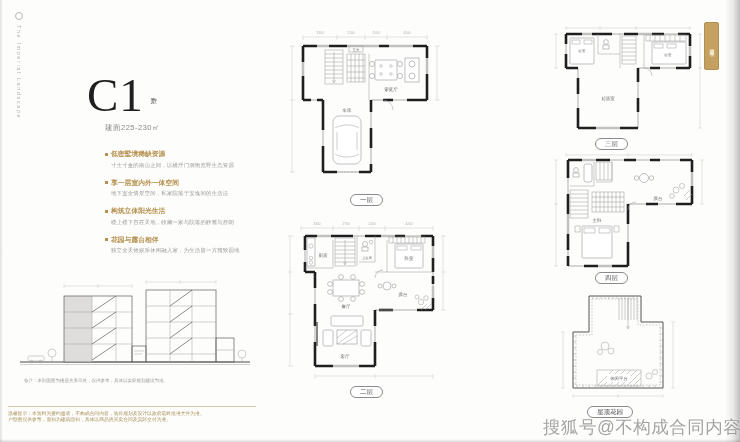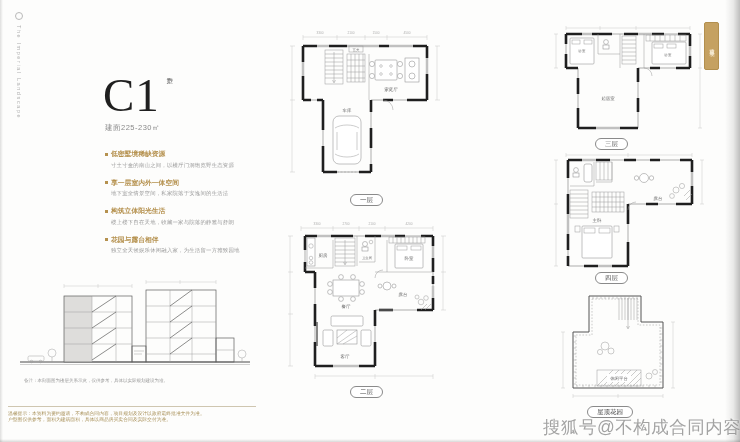--- a/index.html
+++ b/index.html
@@ -15,21 +15,21 @@
     background:linear-gradient(to right,rgba(0,0,0,0.12),rgba(0,0,0,0));}
   
   .brand{left:12px;top:12px;width:14px;}
   .brand-circle{width:6px;height:6px;border:1px solid #b9b9b9;border-radius:50%;margin:0 auto 5px auto;}
   .brand-text{writing-mode:vertical-rl;font-size:5.5px;letter-spacing:1.6px;color:#b0b0b0;height:120px;margin:0 auto;}
   
   .seal{left:704px;top:22px;width:13px;height:46px;background:#c5a161;border:1px solid #b28f4e;border-radius:2px;
         display:flex;align-items:center;justify-content:center;}
   .seal-text{writing-mode:vertical-rl;font-size:5px;color:#f7edd7;letter-spacing:1px;line-height:1;}
   
-  .unit-name{left:103px;top:72px;display:flex;align-items:flex-start;}
+  .unit-name{left:87px;top:72px;display:flex;align-items:center;}
   .unit-name-main{font-family:"Liberation Serif","DejaVu Serif",serif;font-size:47px;line-height:1;color:#1f1f1f;letter-spacing:1px;}
   .unit-name-suffix{writing-mode:vertical-rl;font-size:6px;color:#666;letter-spacing:1px;margin-left:5px;margin-bottom:6px;}
   .unit-area{left:105px;top:123px;font-size:7.5px;color:#8a8a8a;letter-spacing:.5px;}
   
   .features{left:105px;top:149px;width:158px;}
   .feature{margin-bottom:9px;}
   .feature-title{font-size:6.8px;font-weight:bold;color:#b5914e;display:flex;align-items:center;}
   .feature-title .dot{width:3px;height:3px;background:#b5914e;margin-right:3px;flex:0 0 auto;}
   .feature-body{font-size:5.4px;color:#9b9b9b;margin-top:2.5px;margin-left:6px;white-space:nowrap;letter-spacing:.2px;}
   

